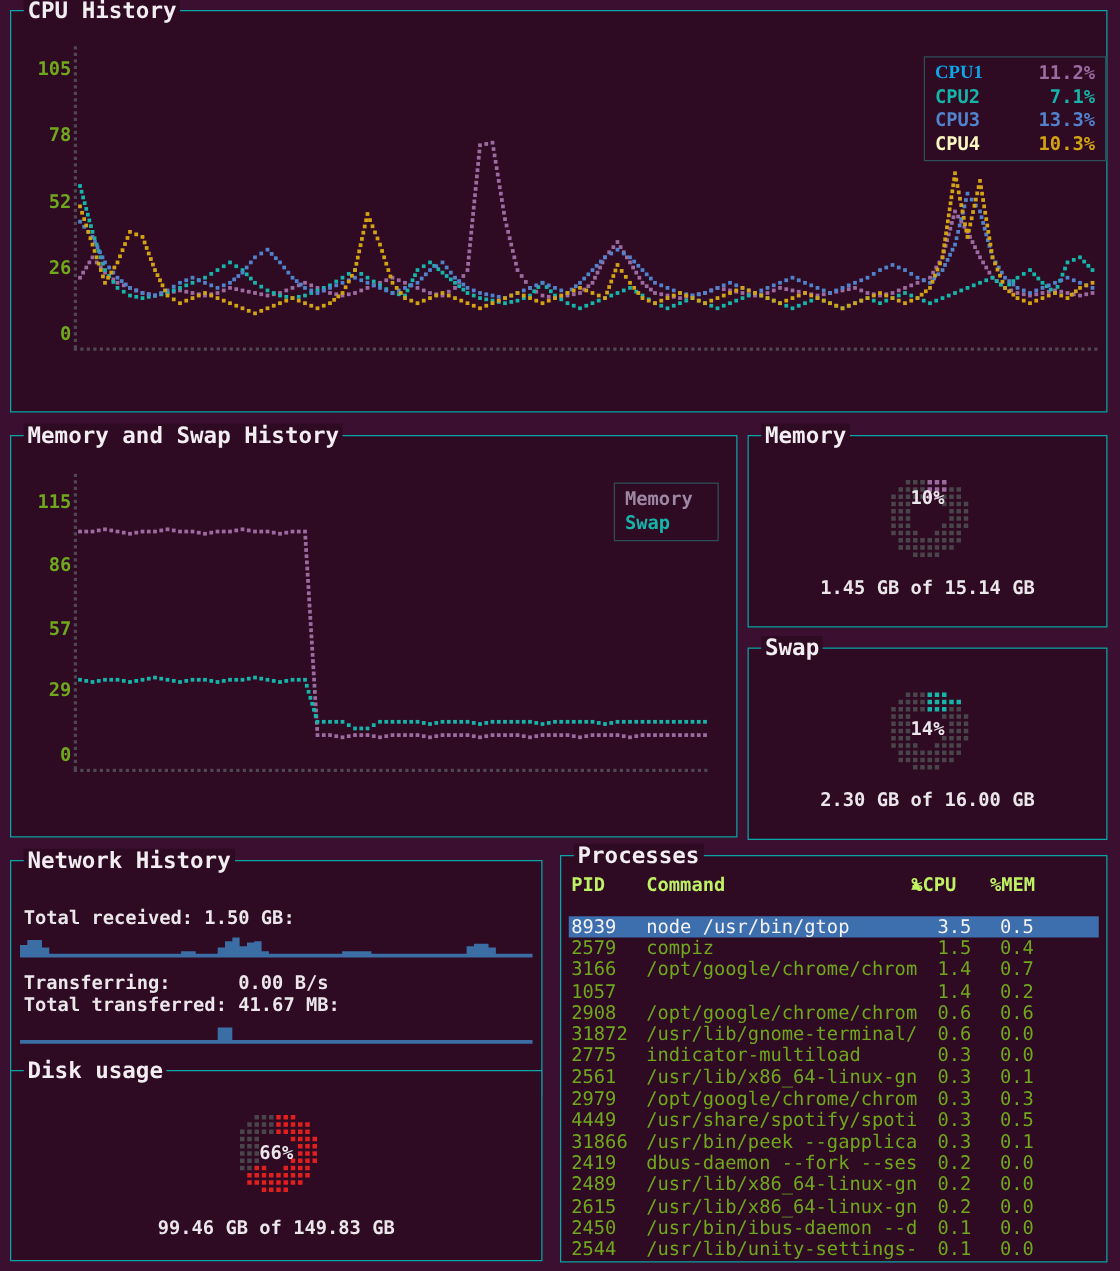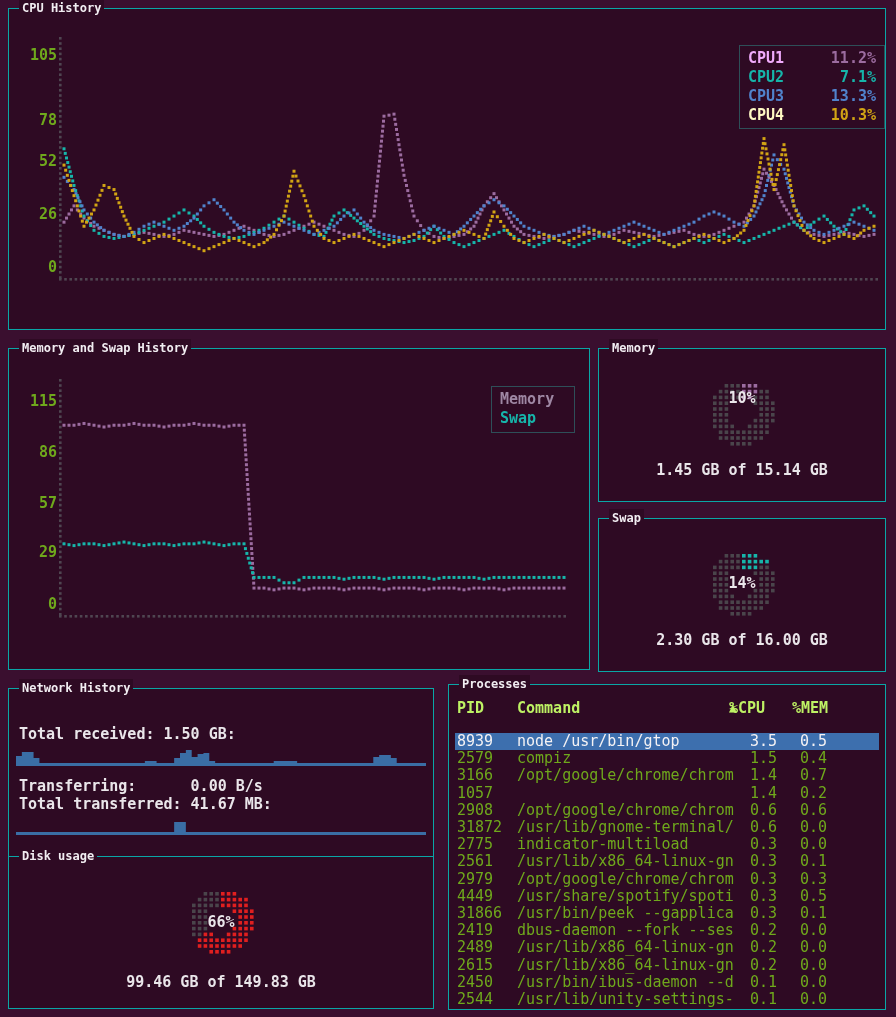--- a/index.html
+++ b/index.html
@@ -5,21 +5,21 @@
   html,body{margin:0;padding:0;}
   body{
     width:896px;height:1017px;position:relative;overflow:hidden;
     background:#3a0f2f;
     font-family:"DejaVu Sans Mono", monospace;
     -webkit-font-smoothing:antialiased;
   }
   .panel{position:absolute;border:1px solid #0aa6a6;background:#2e0a23;box-sizing:border-box;}
   .ptitle{
     position:absolute;top:-10px;left:10px;padding:0 3px;background:#2e0a23;
-    color:#f1edf1;font-size:12px;line-height:19px;font-weight:bold;white-space:pre;z-index:5;
+    color:#f1edf1;font-size:18px;line-height:19px;font-weight:bold;white-space:pre;z-index:5;
   }
   svg.layer{position:absolute;left:0;top:0;}
   .tick{position:absolute;left:6px;width:42px;text-align:right;color:#6fa81c;font-weight:bold;font-size:15px;line-height:18px;}
   .legendbox{position:absolute;border:1px solid #2e4f58;background:#2e0a23;box-sizing:border-box;z-index:6;font-size:15px;font-weight:bold;}
   .lrow{display:flex;justify-content:space-between;padding:0 8px;line-height:19px;white-space:pre;}
   .gauge-pct{position:absolute;left:0;right:0;text-align:center;color:#eae6ea;font-size:15px;font-weight:bold;z-index:3;}
   .gauge-cap{position:absolute;left:0;right:0;text-align:center;color:#eae6ea;font-size:15px;font-weight:bold;}
   .nline{position:absolute;left:10px;color:#eae6ea;font-size:15px;font-weight:bold;white-space:pre;line-height:18px;}
   .phead{position:absolute;left:6px;top:14px;width:426px;height:18px;color:#bef264;font-weight:bold;font-size:15px;}
   .phead span{position:absolute;line-height:18px;}
@@ -32,21 +32,21 @@
   .c-mem{left:328px;width:44px;text-align:right;}
   .arrow{font-size:13px;}
 </style>
 </head>
 <body>
 
 <div class="panel" style="left:8px;top:8px;width:878px;height:322px;">
   <span class="ptitle">CPU History</span>
   <div id="cpu-ticks">
       <div class="tick" style="top: 37px;">105</div>
-      <div class="tick" style="top: 102px;">78</div>
+      <div class="tick" style="top: 90px;">78</div>
       <div class="tick" style="top: 143px;">52</div>
       <div class="tick" style="top: 196px;">26</div>
       <div class="tick" style="top: 249px;">0</div>
     </div>
   <svg class="layer" id="cpu-svg" width="876" height="320">
       <rect x="50" y="28" width="2.6" height="2.6" fill="#4f4651"></rect>
       <rect x="50" y="33.2" width="2.6" height="2.6" fill="#4f4651"></rect>
       <rect x="50" y="38.4" width="2.6" height="2.6" fill="#4f4651"></rect>
       <rect x="50" y="43.6" width="2.6" height="2.6" fill="#4f4651"></rect>
       <rect x="50" y="48.8" width="2.6" height="2.6" fill="#4f4651"></rect>
@@ -1120,21 +1120,21 @@
       <rect x="833.5" y="223.892" width="3" height="3" fill="#d2a414"></rect>
       <rect x="838.5" y="225.93" width="3" height="3" fill="#d2a414"></rect>
       <rect x="843.5" y="227.96800000000002" width="3" height="3" fill="#d2a414"></rect>
       <rect x="846.8333333333334" y="225.2506666666667" width="3" height="3" fill="#d2a414"></rect>
       <rect x="850.1666666666666" y="222.53333333333333" width="3" height="3" fill="#d2a414"></rect>
       <rect x="853.5" y="219.816" width="3" height="3" fill="#d2a414"></rect>
       <rect x="858.5" y="217.77800000000002" width="3" height="3" fill="#d2a414"></rect>
       <rect x="863.5" y="215.74" width="3" height="3" fill="#d2a414"></rect>
     </svg>
   <div class="legendbox" id="cpu-legend" style="left:730px;top:36px;width:146px;height:84px;padding-top:3px;">
-      <div class="lrow"><span style="color: #f0abfc;">CPU1</span><span style="color: rgb(156, 108, 160);">11.2%</span></div>
+      <div class="lrow"><span style="color: #0ea5e9; font-family: Liberation Serif, serif;">CPU1</span><span style="color: rgb(156, 108, 160);">11.2%</span></div>
       <div class="lrow"><span style="color: rgb(22, 181, 170);">CPU2</span><span style="color: rgb(22, 181, 170);">7.1%</span></div>
       <div class="lrow"><span style="color: rgb(80, 131, 204);">CPU3</span><span style="color: rgb(80, 131, 204);">13.3%</span></div>
       <div class="lrow"><span style="color: #fef9c3;">CPU4</span><span style="color: rgb(210, 164, 20);">10.3%</span></div>
     </div>
 </div>
 
 <div class="panel" style="left:8px;top:348px;width:582px;height:322px;">
   <span class="ptitle">Memory and Swap History</span>
   <div id="mem-ticks">
       <div class="tick" style="top: 43px;">115</div>

